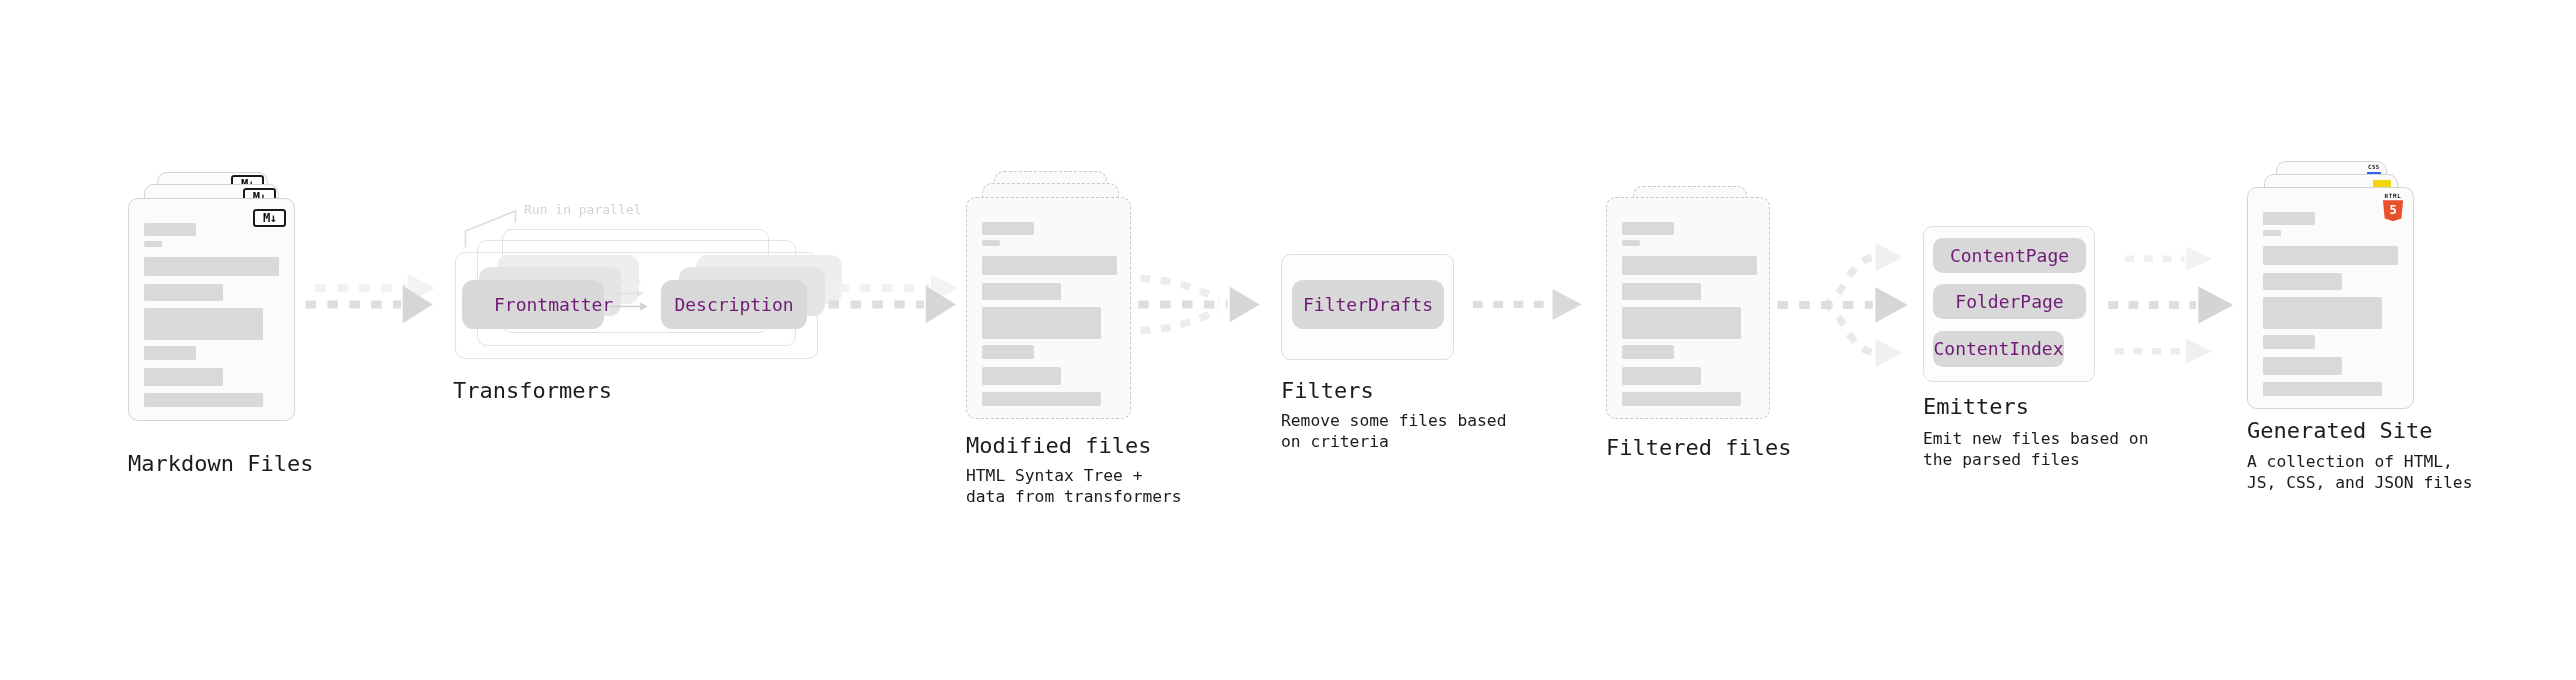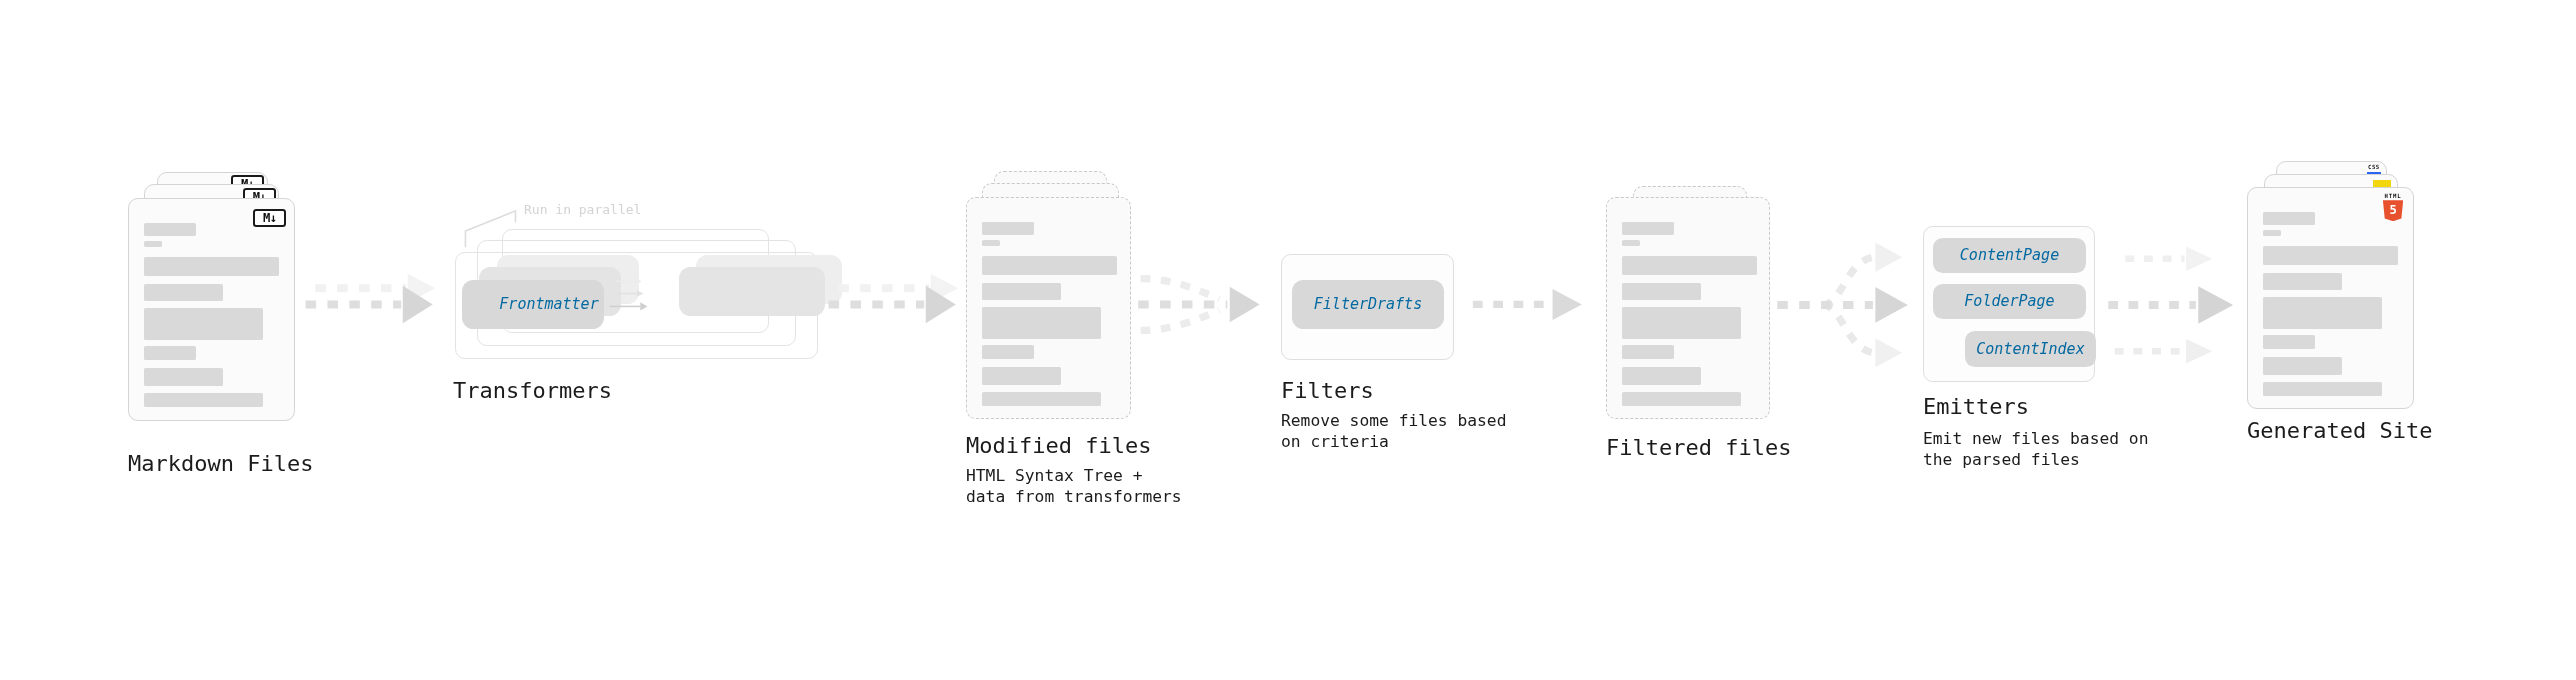--- a/index.html
+++ b/index.html
@@ -11,22 +11,22 @@
   .doc-bars{position:absolute;left:14.6px;top:24.4px;}
   .bar{background:#d9d9d9;border-radius:1.6px;}
   
   .md-badge{position:absolute;width:32.5px;height:18.7px;border:2px solid #1a1a1a;border-radius:3.3px;
             background:#ffffff;color:#111;font-weight:bold;font-size:12.2px;line-height:15.4px;
             text-align:center;letter-spacing:-0.8px;box-sizing:border-box;}
   
   .obox{position:absolute;border:1.2px solid #e3e3e3;border-radius:9.8px;box-sizing:border-box;background:transparent;}
   .obox.filled{background:#fdfdfd;border-color:#dedede;}
   
-  .pill{position:absolute;background:#d8d8d8;border-radius:11.4px;color:#0369a1;font-size:15px;
-        text-align:center;box-sizing:border-box;white-space:nowrap;font-style:italic;}
+  .pill{position:absolute;background:#d8d8d8;border-radius:11.4px;color:#701a75;font-size:18px;
+        text-align:center;box-sizing:border-box;white-space:nowrap;}
   .pill.echo1{background:#e4e4e4;}
   .pill.echo2{background:#eeeeee;}
   .pill.sm{border-radius:9.8px;}
   
   .title{position:absolute;font-size:22px;line-height:23px;white-space:nowrap;color:#1b1b1b;}
   .desc{position:absolute;font-size:16.3px;line-height:21px;white-space:nowrap;color:#1b1b1b;}
   .desc .indent{padding-left:9.8px;}
   .annotation{position:absolute;font-size:13px;color:#d3d3d3;white-space:nowrap;}
   svg.arrow{position:absolute;overflow:visible;}
   
@@ -80,20 +80,21 @@
   <div class="obox" style="left:502px;top:229px;width:267px;height:104px;"></div>
   <div class="obox" style="left:477px;top:240px;width:319px;height:106px;"></div>
   <div class="obox" style="left:455px;top:252px;width:363px;height:107px;"></div>
 
   <div class="pill echo2" style="left:497px;top:255px;width:142px;height:49px;"></div>
   <div class="pill echo1" style="left:479px;top:267px;width:142px;height:49px;"></div>
   <div class="pill" style="left:462px;top:280px;width:142px;height:49px;line-height:49px;padding-left:32px;">Frontmatter</div>
 
   <div class="pill echo2" style="left:696px;top:255px;width:146px;height:49px;"></div>
   <div class="pill echo1" style="left:679px;top:267px;width:146px;height:49px;"></div>
+  <div class="pill" style="left:661px;top:280px;width:146px;height:49px;line-height:49px;">Description</div>
 
   <svg class="arrow" style="left:608px;top:273px;" width="50" height="41" viewBox="0 0 62 50">
     <line x1="10" y1="10" x2="34" y2="10" stroke="#ececec" stroke-width="2"></line>
       <polygon points="34,6 42,10 34,14" fill="#ececec"></polygon>
     <line x1="6" y1="25" x2="36" y2="25" stroke="#e2e2e2" stroke-width="2"></line>
       <polygon points="36,21 44,25 36,29" fill="#e2e2e2"></polygon>
     <line x1="2" y1="41" x2="40" y2="41" stroke="#cfcfcf" stroke-width="2"></line>
       <polygon points="40,36 49,41 40,46" fill="#cfcfcf"></polygon>
   </svg>
 
@@ -166,21 +167,21 @@
     <polygon points="125,13 158,31 125,49" fill="#f0f0f0"></polygon>
     <path d="M60,90 C85,92 88,142 122,149" fill="none" stroke="#e9e9e9" stroke-width="9" stroke-dasharray="12 13"></path>
     <polygon points="125,131 158,149 125,167" fill="#f0f0f0"></polygon>
     <line x1="4" y1="90" x2="122" y2="90" stroke="#dedede" stroke-width="10" stroke-dasharray="13 14"></line>
     <polygon points="125,68 165,90 125,112" fill="#d6d6d6"></polygon>
   </svg>
 
   <div class="obox filled" style="left:1923px;top:226px;width:172px;height:156px;"></div>
   <div class="pill sm" style="left:1933px;top:238px;width:153px;height:35px;line-height:35px;">ContentPage</div>
   <div class="pill sm" style="left:1933px;top:284px;width:153px;height:35px;line-height:35px;">FolderPage</div>
-  <div class="pill sm" style="left:1933px;top:331px;width:131px;height:36px;line-height:36px;margin-left:32px;">ContentIndex</div>
+  <div class="pill sm" style="left:1933px;top:331px;width:131px;height:36px;line-height:36px;">ContentIndex</div>
   <div class="title" style="left:1923px;top:395px;">Emitters</div>
   <div class="desc" style="left:1923px;top:428px;">
     <div>Emit new files based on</div>
     <div>the parsed files</div>
   </div>
 
   <svg class="arrow" style="left:2105px;top:236px;" width="142" height="138" viewBox="0 0 175 170">
     <line x1="25" y1="28" x2="98" y2="28" stroke="#efefef" stroke-width="8" stroke-dasharray="11 12"></line>
     <polygon points="100,13 132,28 100,43" fill="#f2f2f2"></polygon>
     <line x1="4" y1="85" x2="112" y2="85" stroke="#dedede" stroke-width="10" stroke-dasharray="12 13"></line>
@@ -208,15 +209,19 @@
         <div class="bar" style="width: 18.7px; height: 5.7px; margin-top: 4.9px;"></div>
         <div class="bar" style="width: 135px; height: 19.5px; margin-top: 9.8px;"></div>
         <div class="bar" style="width: 79px; height: 17px; margin-top: 7.3px;"></div>
         <div class="bar" style="width: 119px; height: 32px; margin-top: 7.3px;"></div>
         <div class="bar" style="width: 52px; height: 14px; margin-top: 6.5px;"></div>
         <div class="bar" style="width: 79px; height: 18px; margin-top: 7.3px;"></div>
         <div class="bar" style="width: 119px; height: 14px; margin-top: 7.3px;"></div>
       </div>
   </div>
   <div class="title" style="left:2247px;top:419px;">Generated Site</div>
+  <div class="desc" style="left:2247px;top:451px;">
+    <div>A collection of HTML,</div>
+    <div>JS, CSS, and JSON files</div>
+  </div>
 
 </div>
 
 
 </body></html>

